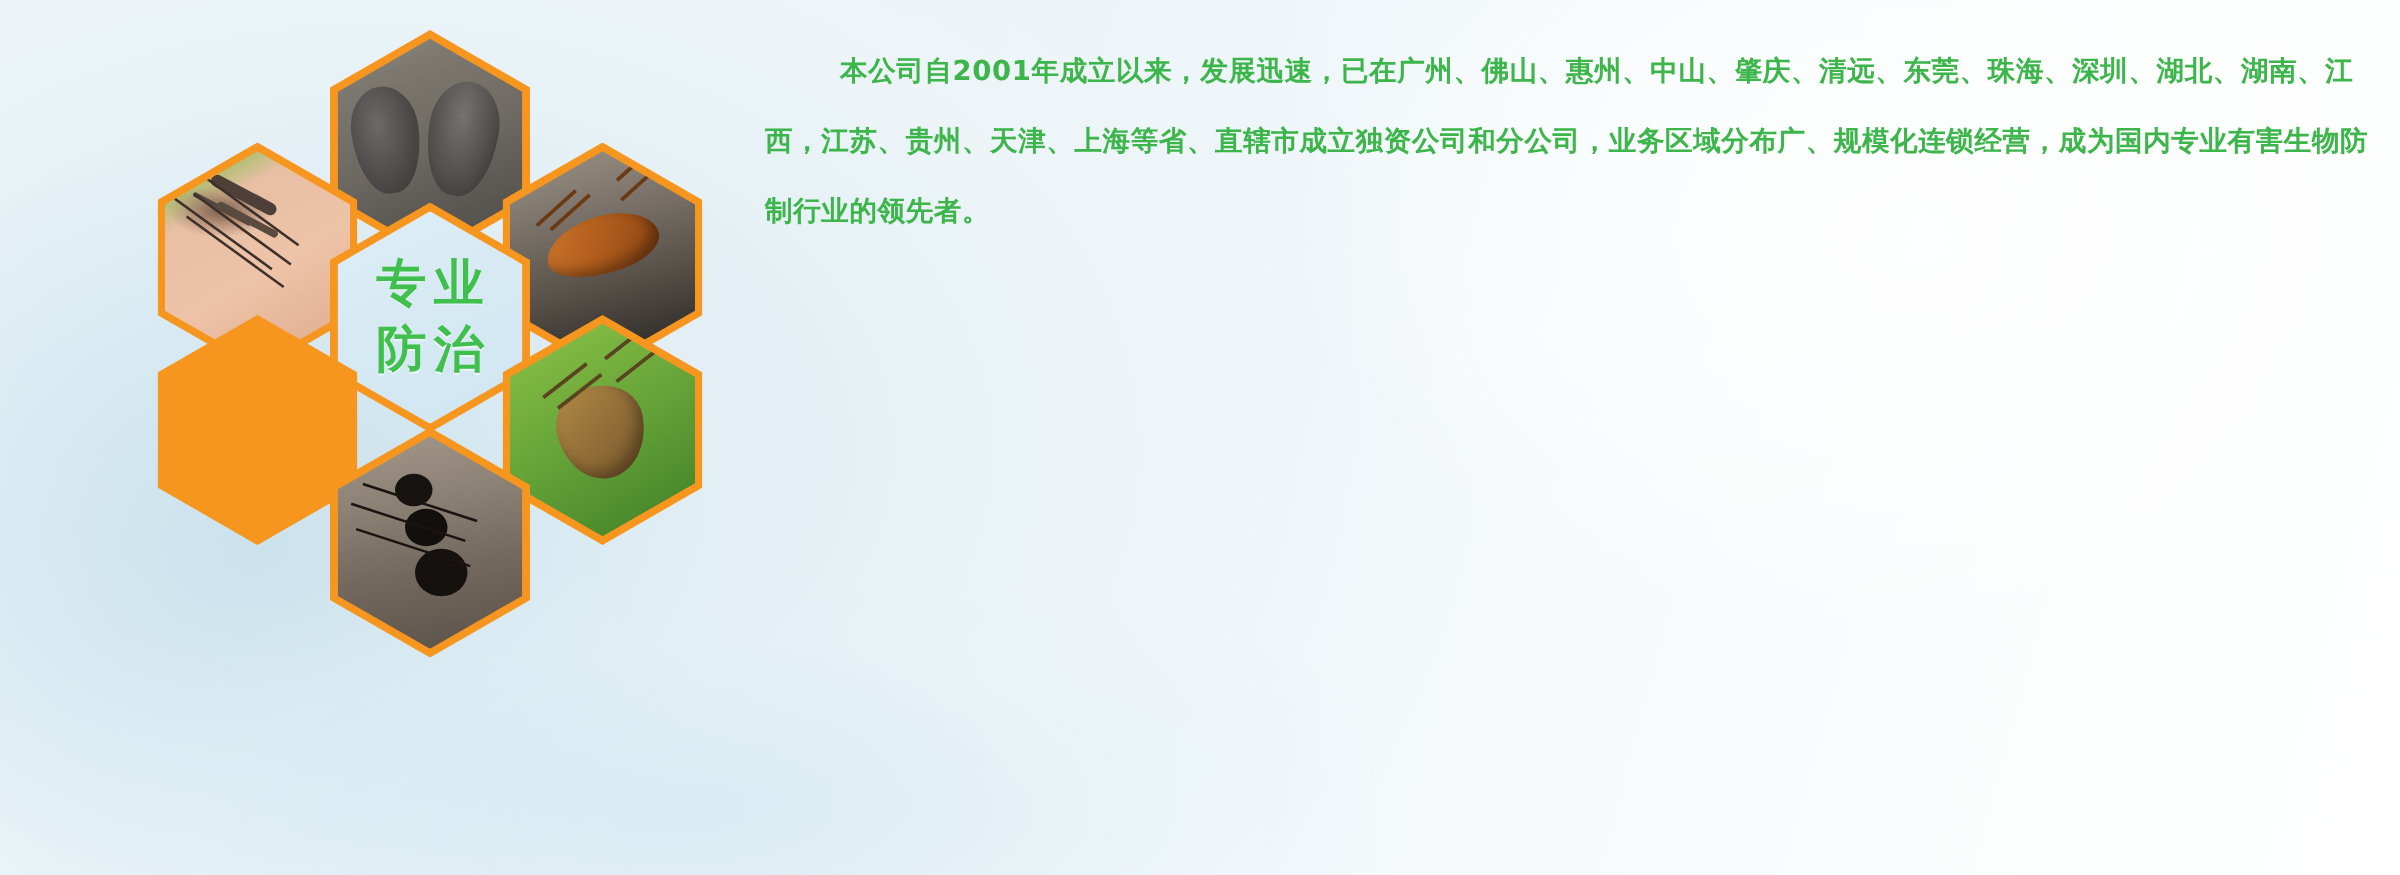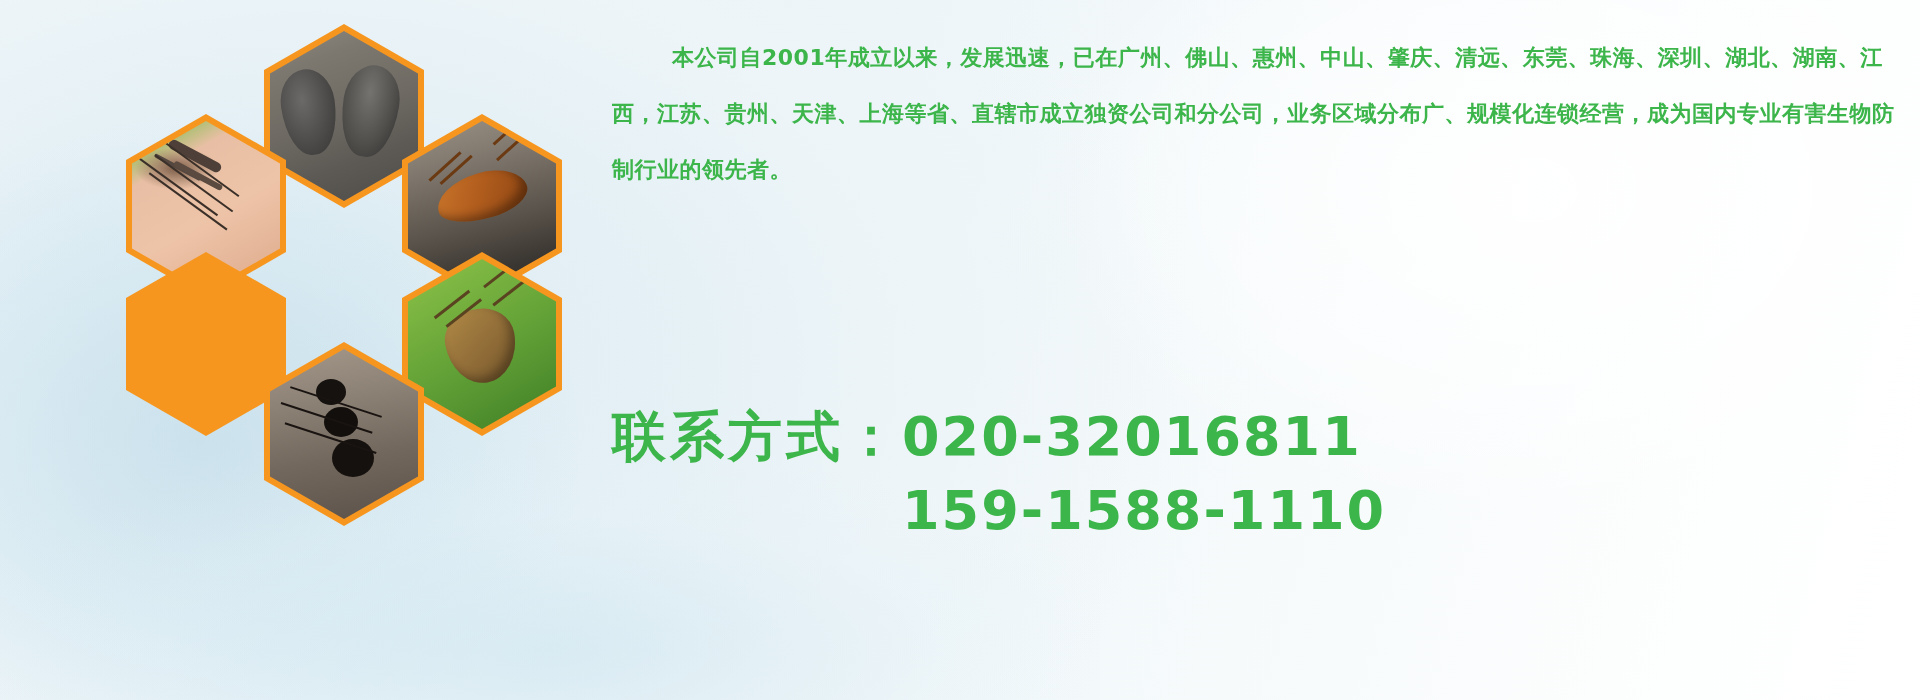--- a/index.html
+++ b/index.html
@@ -214,20 +214,26 @@
         <div class="art art-mosquito"></div>
       </div>
     </div>
 
     <div class="hex" style="left:314px; top:104px;">
       <div class="inner">
         <div class="art art-roach"></div>
       </div>
     </div>
 
+    <div class="hex hex-center" style="left:176px; top:152px;">
+      <div class="inner">
+        <div class="slogan-line">专业</div>
+        <div class="slogan-line">防治</div>
+      </div>
+    </div>
 
     <div class="hex" style="left:38px; top:242px;">
       <div class="inner">
         <div class="art art-flies"></div>
       </div>
     </div>
 
     <div class="hex" style="left:314px; top:242px;">
       <div class="inner">
         <div class="art art-bug"></div>
@@ -239,22 +245,14 @@
         <div class="art art-ant"></div>
       </div>
     </div>
 
   </div>
 
   <div id="copy">
     <p id="intro-paragraph">本公司自2001年成立以来，发展迅速，已在广州、佛山、惠州、中山、肇庆、清远、东莞、珠海、深圳、湖北、湖南、江西，江苏、贵州、天津、上海等省、直辖市成立独资公司和分公司，业务区域分布广、规模化连锁经营，成为国内专业有害生物防制行业的领先者。</p>
   </div>
 
-  <div id="contact-block">
-    <div class="contact-line">
-      <span class="contact-label">联系方式：</span><span>020-32016811</span>
-    </div>
-    <div class="contact-line second">
-      <span>159-1588-1110</span>
-    </div>
-  </div>
 
 </div>
 
 </body></html>

